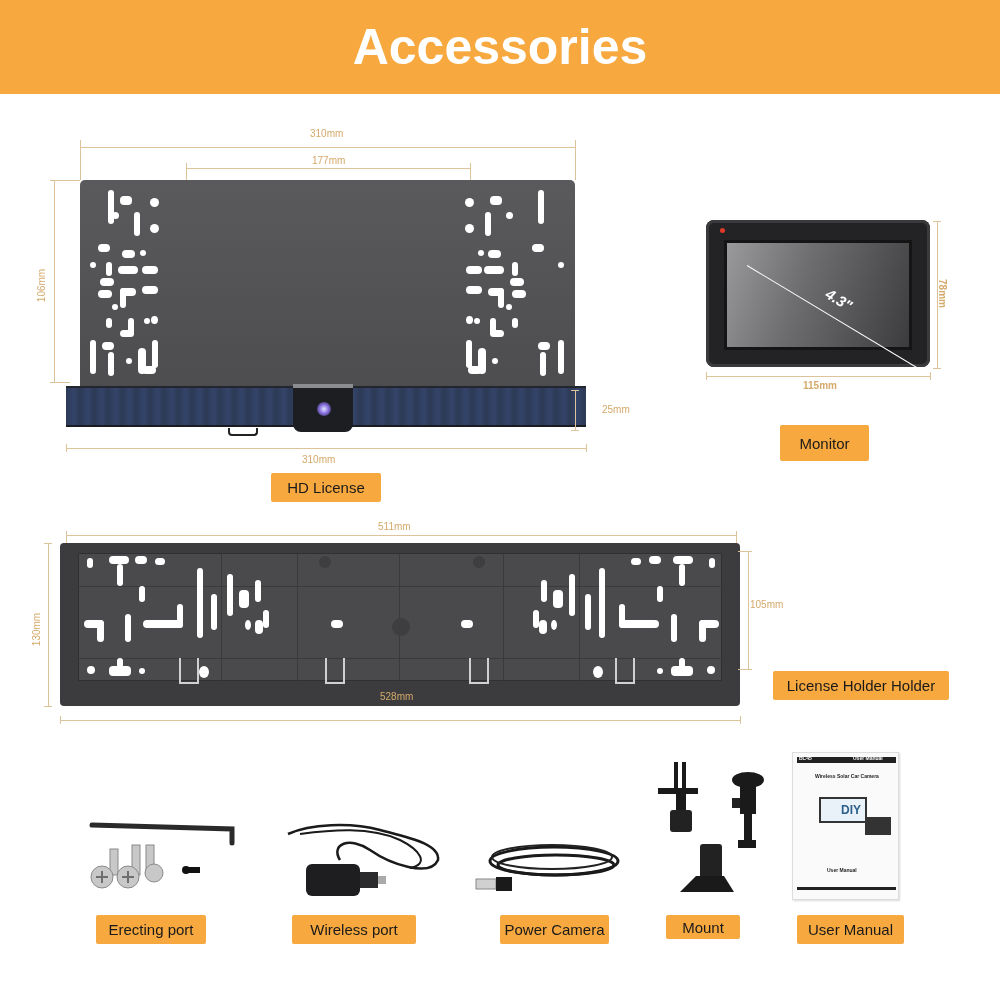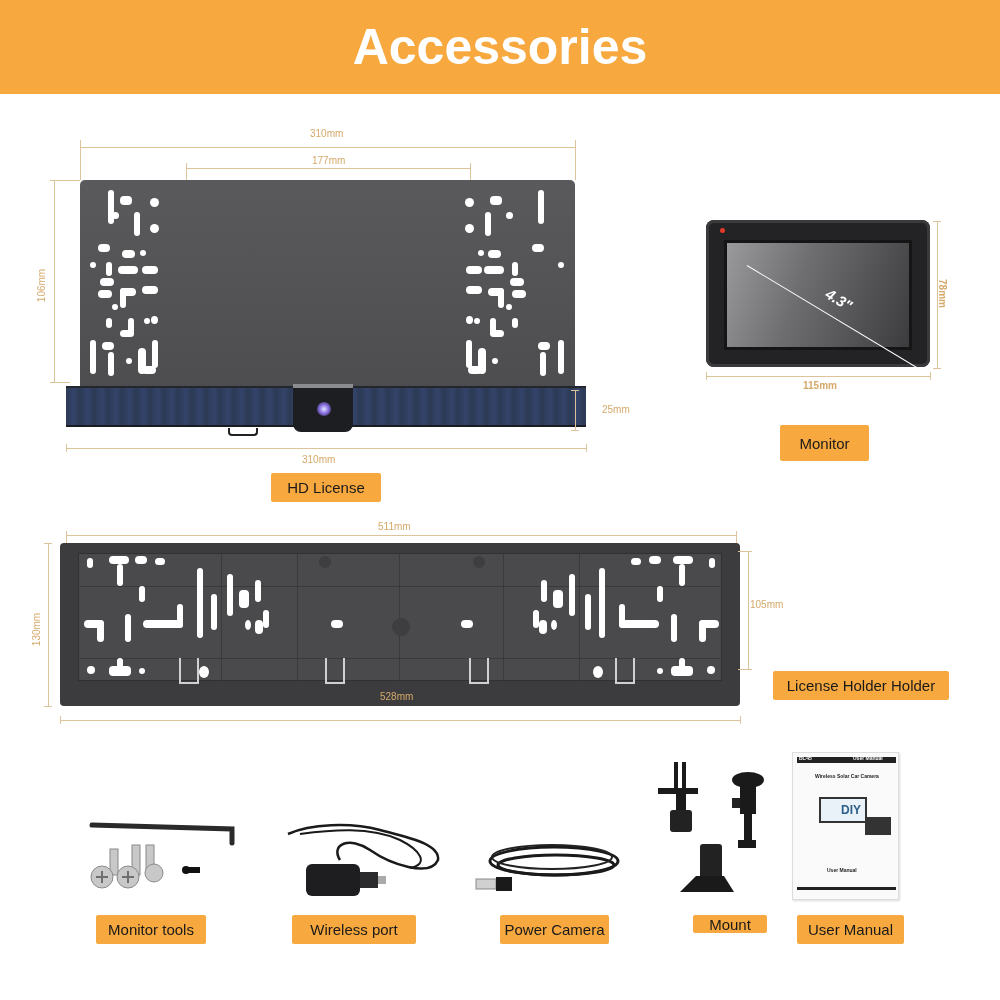--- a/index.html
+++ b/index.html
@@ -321,21 +321,21 @@
     <g stroke="#6e6e6e" stroke-width="2">
       <line x1="16" y1="62" x2="28" y2="62"></line>
         <line x1="22" y1="56" x2="22" y2="68"></line>
       <line x1="42" y1="62" x2="54" y2="62"></line>
         <line x1="48" y1="56" x2="48" y2="68"></line>
     </g>
     <rect x="106" y="52" width="14" height="6" fill="#111"></rect>
     <circle cx="106" cy="55" r="4" fill="#111"></circle>
   </svg>
 </div>
-<div class="label" style="left:96px; top:915px; width:110px; height:29px;">Monitor tools</div>
+<div class="label" style="left:96px; top:915px; width:110px; height:29px;">Erecting port</div>
 
 <div class="acc" style="left:270px; top:820px; width:180px; height:80px;">
   <svg width="180" height="80" viewBox="0 0 180 80">
     <path d="M18 14 C40 4, 80 2, 110 10 C140 18, 170 24, 168 40 C160 58, 120 44, 100 30 C80 16, 60 24, 70 40" stroke="#1a1a1a" stroke-width="2.5" fill="none"></path>
     <path d="M30 14 C60 10, 100 6, 130 20 C150 30, 160 44, 140 48" stroke="#1a1a1a" stroke-width="2" fill="none"></path>
     <rect x="36" y="44" width="54" height="32" rx="6" fill="#1e1e20"></rect>
     <rect x="90" y="52" width="18" height="16" fill="#2a2a2c"></rect>
     <rect x="108" y="56" width="8" height="8" fill="#aaa"></rect>
   </svg>
 </div>
@@ -361,21 +361,21 @@
     <rect x="18" y="52" width="22" height="22" rx="3" fill="#222"></rect>
     <ellipse cx="96" cy="22" rx="16" ry="8" fill="#1a1a1a"></ellipse>
     <rect x="88" y="26" width="16" height="30" fill="#1a1a1a"></rect>
     <rect x="80" y="40" width="8" height="10" fill="#222"></rect>
     <rect x="92" y="56" width="8" height="26" fill="#1a1a1a"></rect>
     <rect x="86" y="82" width="18" height="8" fill="#1a1a1a"></rect>
     <rect x="48" y="86" width="22" height="40" rx="3" fill="#222"></rect>
     <path d="M28 134 L44 118 L72 118 L82 134 Z" fill="#1a1a1a"></path>
   </svg>
 </div>
-<div class="label" style="left:693px; top:915px; width:74px; height:18px;">Mount</div>
+<div class="label" style="left:666px; top:915px; width:74px; height:24px;">Mount</div>
 
 <div class="acc" style="left:792px; top:752px; width:107px; height:148px; background:#fafafa; border:1px solid #ddd; box-shadow: 1px 1px 2px rgba(0,0,0,0.15);">
   <div style="position:absolute; left:4px; top:4px; width:99px; height:6px; background:#222;"></div>
   <div style="position:absolute; left:6px; top:2px; font-size:5px; color:#fff; font-weight:bold;">BC45</div>
   <div style="position:absolute; left:60px; top:2px; font-size:5px; color:#fff; font-weight:bold;">User Manual</div>
   <div style="position:absolute; left:22px; top:20px; font-size:5px; color:#222; font-weight:bold;">Wireless Solar Car Camera</div>
   <div style="position:absolute; left:26px; top:44px; width:48px; height:26px; background:#e8f2f8; border:2px solid #333;">
     <span style="position:absolute; right:4px; top:4px; font-size:12px; color:#2d5f8a; font-weight:bold;">DIY</span>
   </div>
   <div style="position:absolute; left:72px; top:64px; width:26px; height:18px; background:#333;"></div>

